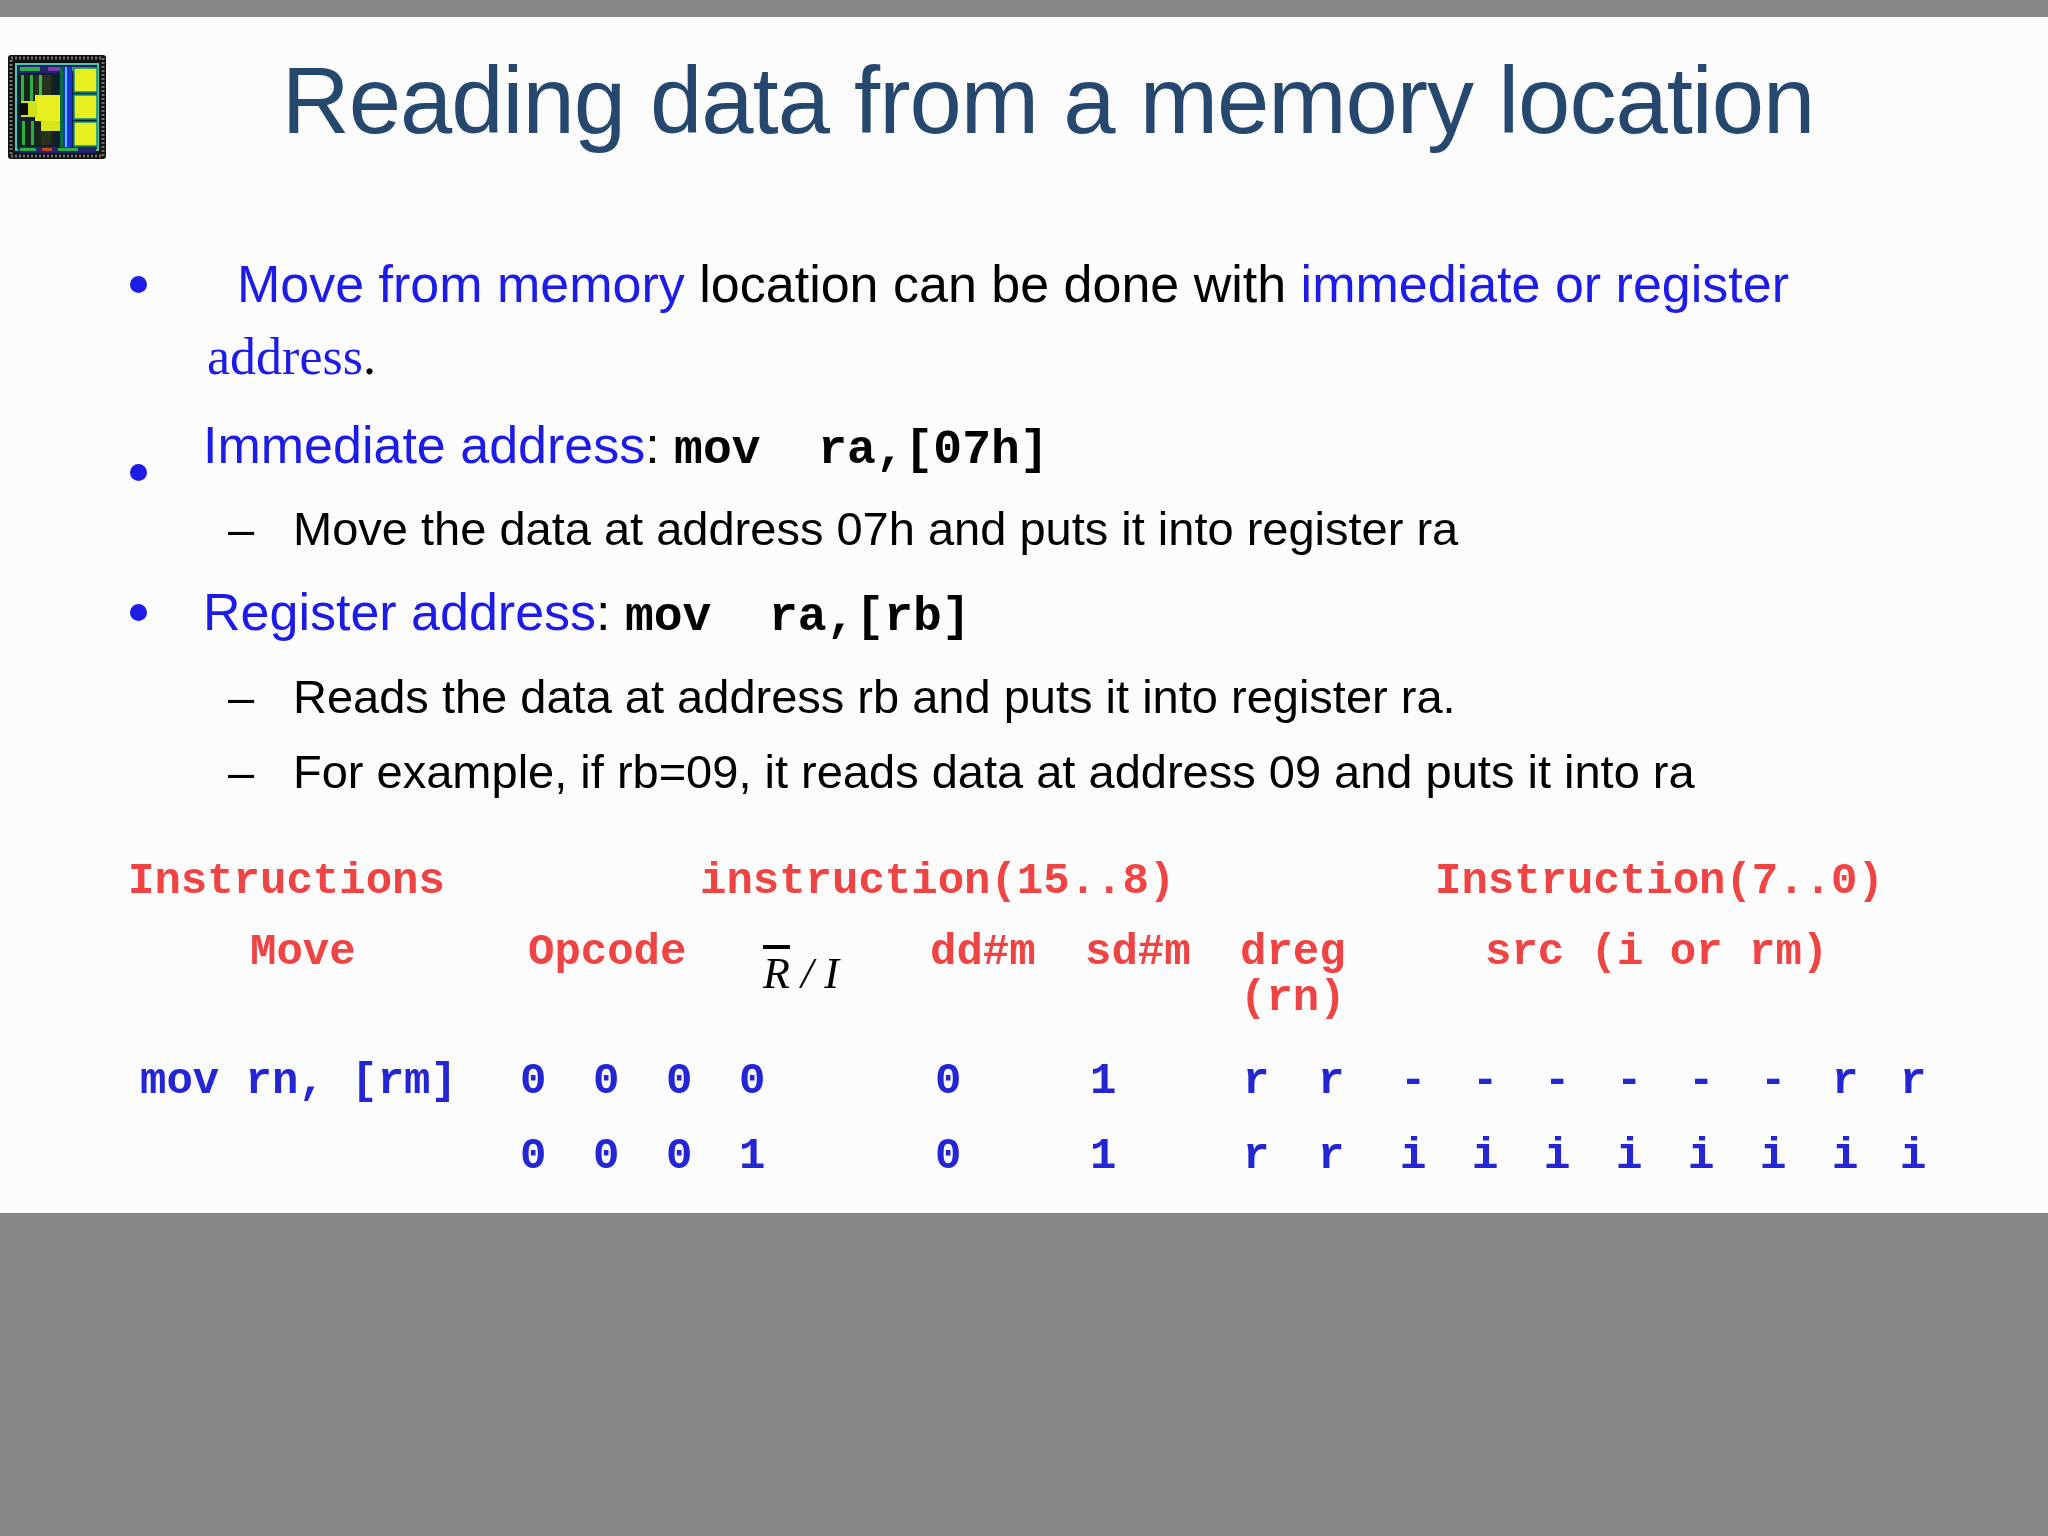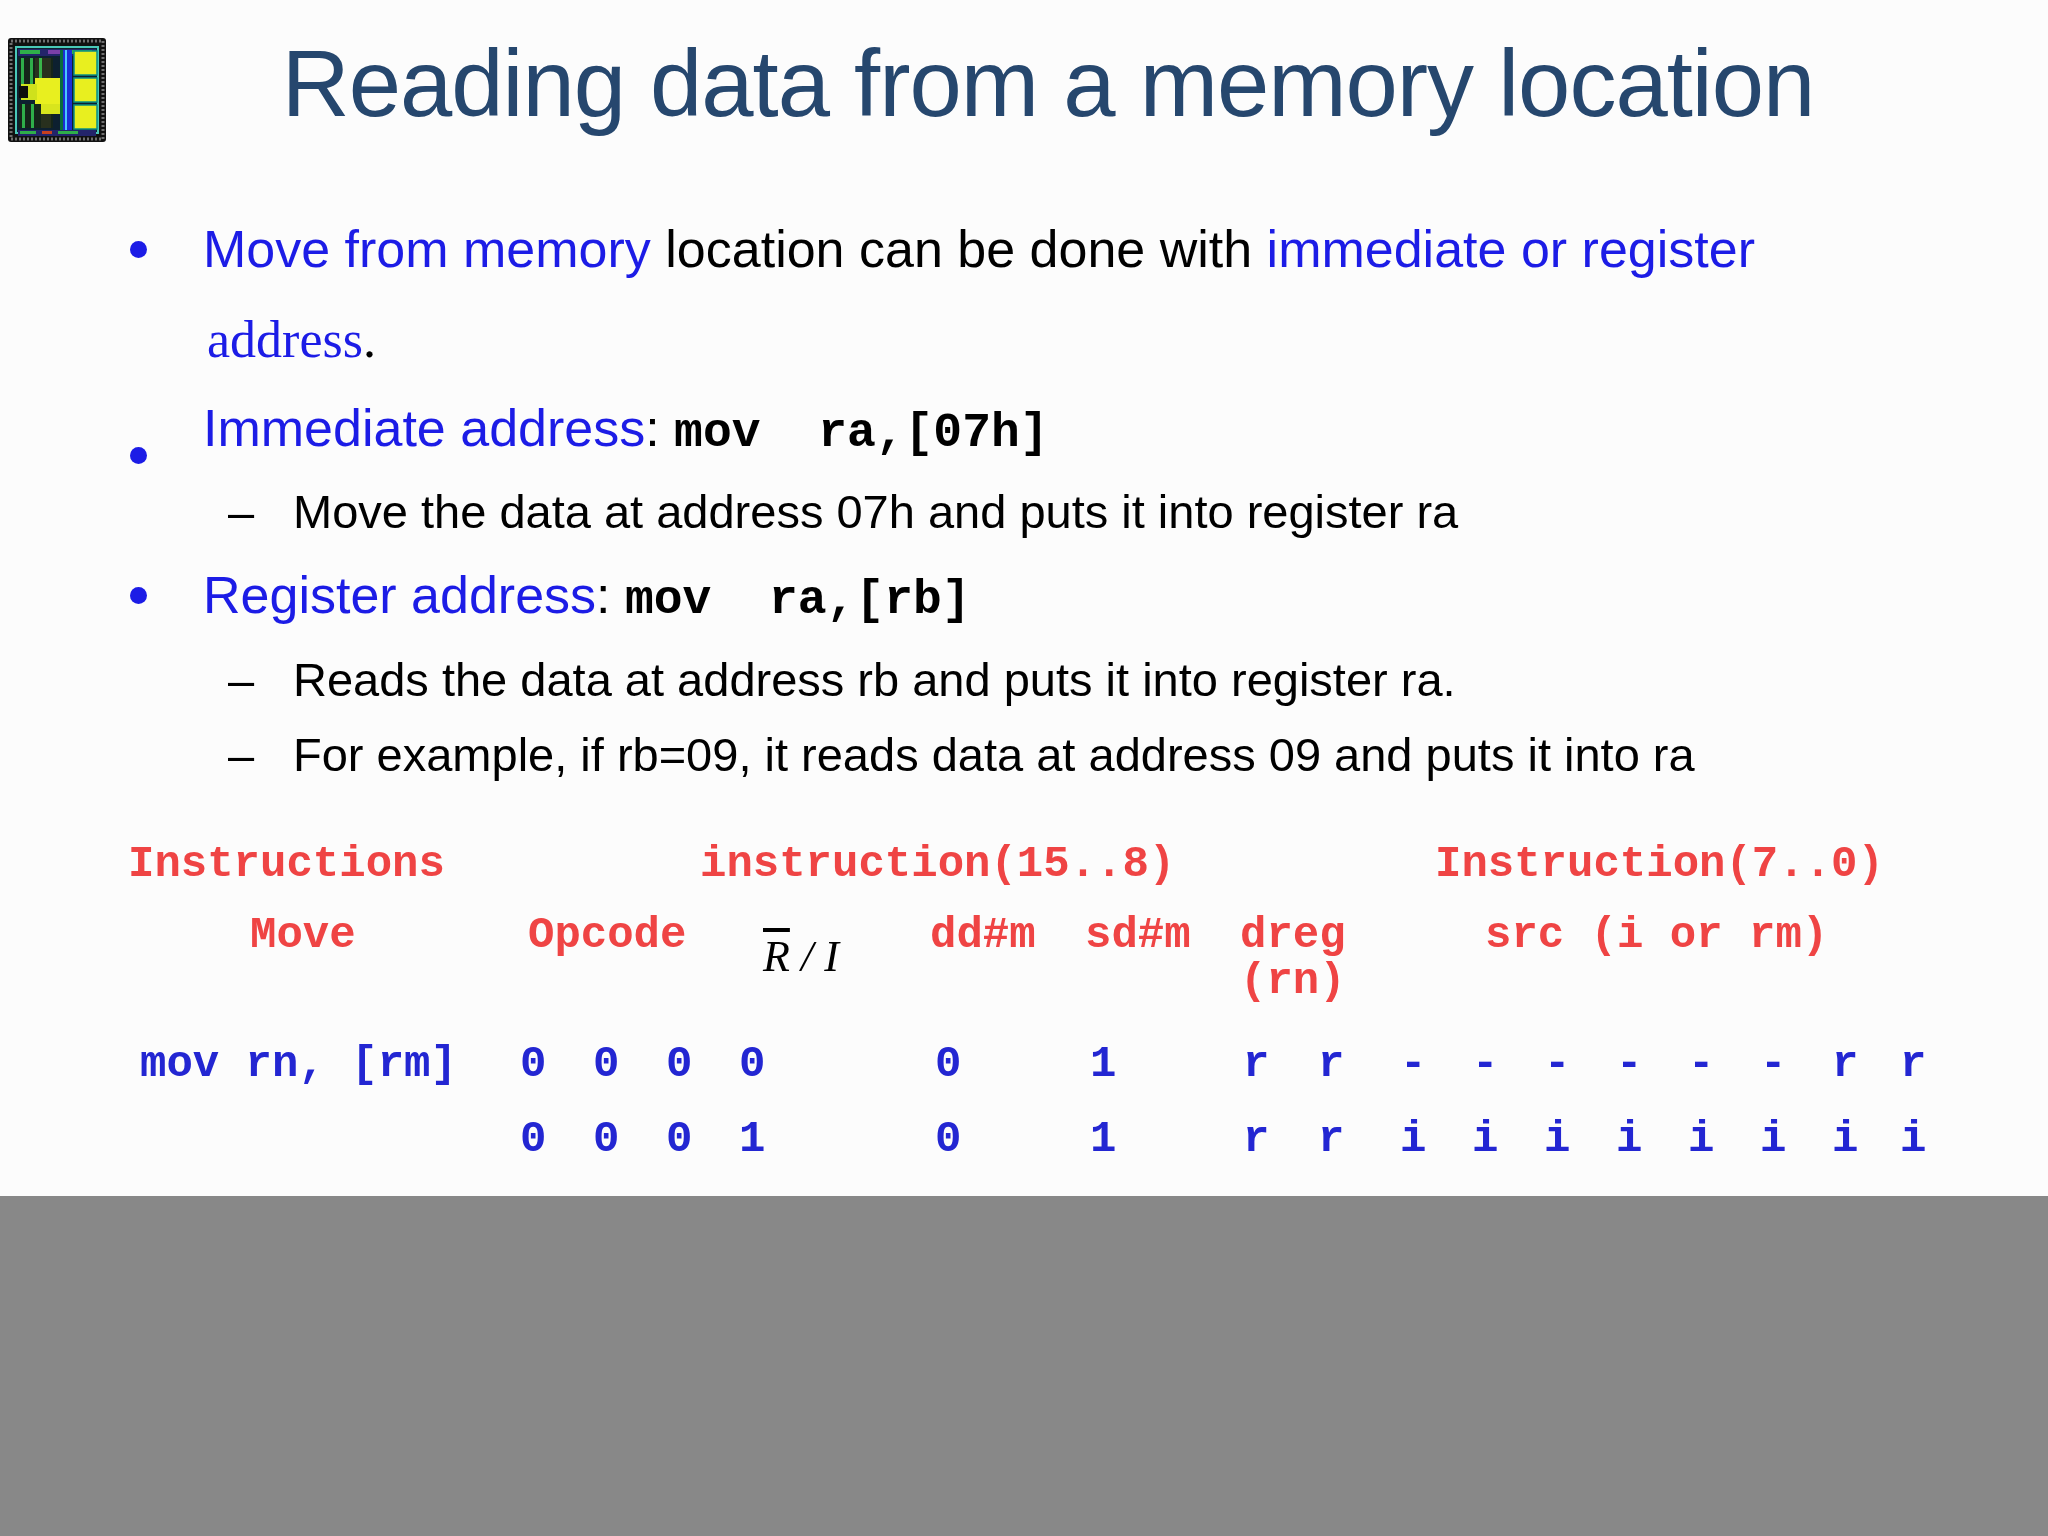--- a/index.html
+++ b/index.html
@@ -1,19 +1,19 @@
 <!DOCTYPE html>
 <html style="--title-color: #26476e; --body-blue: #1c1ce6; --table-blue: #2326d2;"><head>
 <meta charset="utf-8">
 <style>
   html,body { margin:0; padding:0; background:#888; }
   .slide {
     position:relative; width:2048px; height:1196px;
     background:#fcfcfc; overflow:hidden;
-    font-family:"Liberation Sans", sans-serif; color:#000;
+    font-family:"Liberation Sans", sans-serif; color:#000;margin-top:17px;
   }
 
   
   .title {
     position:absolute; top:28px; left:1048px; transform:translateX(-50%);
     margin:0; font-size:94px; font-weight:400; white-space:nowrap;
     color:var(--title-color); line-height:1.2; letter-spacing:-1px;
   }
 
   
@@ -89,21 +89,21 @@
     <rect x="66" y="67" width="23" height="24" fill="#e8ef1f" stroke="#0a8f86" stroke-width="1.5"></rect>
     <rect x="10" y="92" width="78" height="6" fill="#23246a"></rect>
     <rect x="12" y="93" width="16" height="3" fill="#2fae4a"></rect>
     <rect x="34" y="93" width="10" height="3" fill="#c8401f"></rect>
     <rect x="50" y="93" width="20" height="3" fill="#2fae4a"></rect>
   </svg>
 
   <h1 class="title">Reading data from a memory location</h1>
 
   <div>
-      <div class="body-line main" style="top: 216px; left: 130px;"><span class="marker-dot"></span><span><span class="seg-blue">Move from memory</span><span class="seg-black"> location can be done with </span><span class="seg-blue">immediate or register</span></span></div>
+      <div class="body-line main" style="top: 234px; left: 130px; gap: 34px;"><span class="marker-dot"></span><span><span class="seg-blue">Move from memory</span><span class="seg-black"> location can be done with </span><span class="seg-blue">immediate or register</span></span></div>
       <div class="body-line main" style="top: 306px; left: 207px; font-family: Liberation Serif, serif;"><span><span class="seg-blue">address</span><span class="seg-black">.</span></span></div>
       <div class="body-line main" style="top: 395px; left: 130px; align-items: flex-end;"><span class="marker-dot"></span><span><span class="seg-blue">Immediate address</span><span class="seg-black">: </span><span class="seg-code">mov  ra,[07h]</span></span></div>
       <div class="body-line sub" style="top: 481px; left: 228px;"><span class="marker-dash">–</span><span><span class="seg-black">Move the data at address 07h and puts it into register ra</span></span></div>
       <div class="body-line main" style="top: 562px; left: 130px;"><span class="marker-dot"></span><span><span class="seg-blue">Register address</span><span class="seg-black">: </span><span class="seg-code">mov  ra,[rb]</span></span></div>
       <div class="body-line sub" style="top: 649px; left: 228px;"><span class="marker-dash">–</span><span><span class="seg-black">Reads the data at address rb and puts it into register ra.</span></span></div>
       <div class="body-line sub" style="top: 724px; left: 228px;"><span class="marker-dash">–</span><span><span class="seg-black">For example, if rb=09, it reads data at address 09 and puts it into ra</span></span></div>
     </div>
 
   <div>
     <span class="th" style="left:128px; top:842px">Instructions</span>

